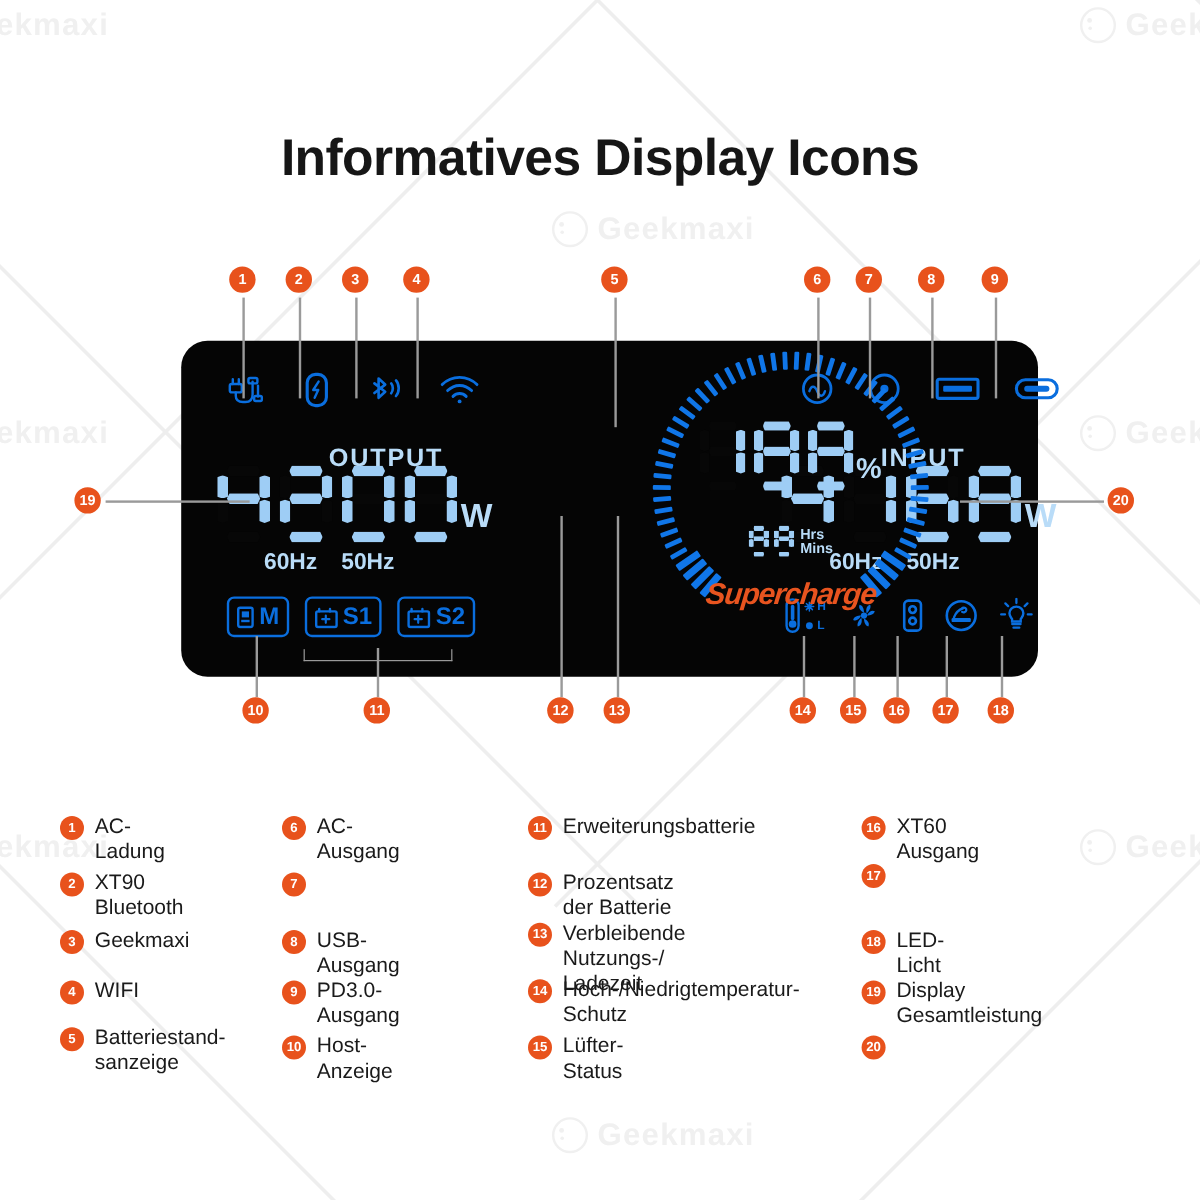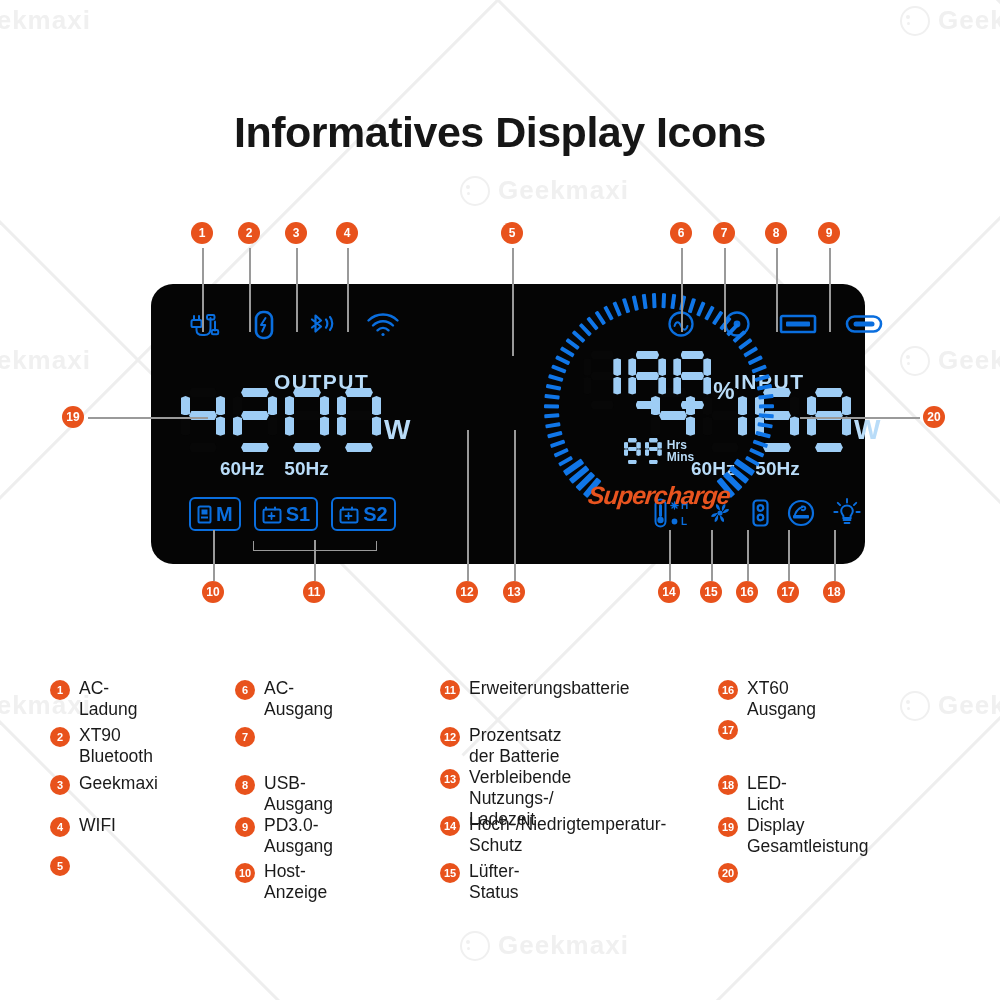--- a/index.html
+++ b/index.html
@@ -838,20 +838,22 @@
       <div class="lg-item" style="top: 105px;">
         <span class="lg-num">3</span>
         <span class="lg-txt">Geekmaxi</span>
       </div>
       <div class="lg-item" style="top: 147px;">
         <span class="lg-num">4</span>
         <span class="lg-txt">WIFI</span>
       </div>
       <div class="lg-item" style="top: 186px;">
         <span class="lg-num">5</span>
+        <span class="lg-txt">Batteriestand-
+sanzeige</span>
       </div>
     </div>
     <div class="lg-col" style="left: 235px;">
       <div class="lg-item" style="top: 10px;">
         <span class="lg-num">6</span>
         <span class="lg-txt">AC-Ausgang</span>
       </div>
       <div class="lg-item" style="top: 57px;">
         <span class="lg-num">7</span>
       </div>

